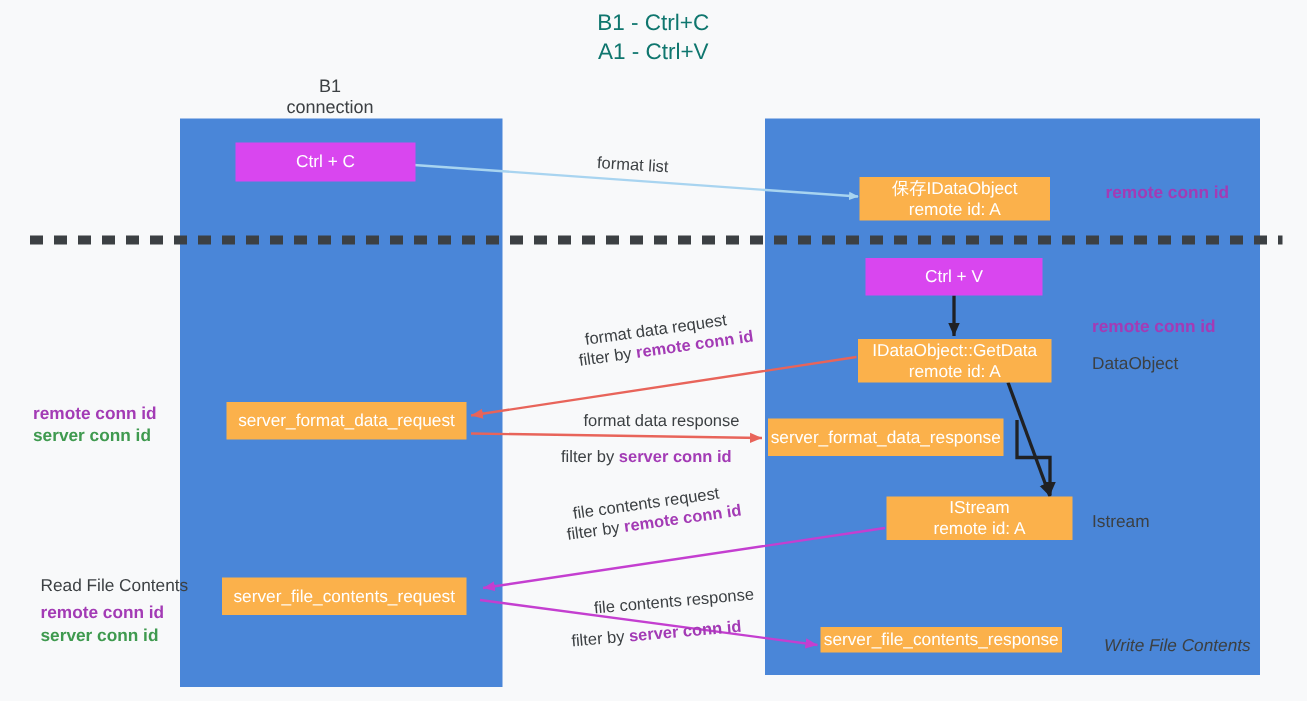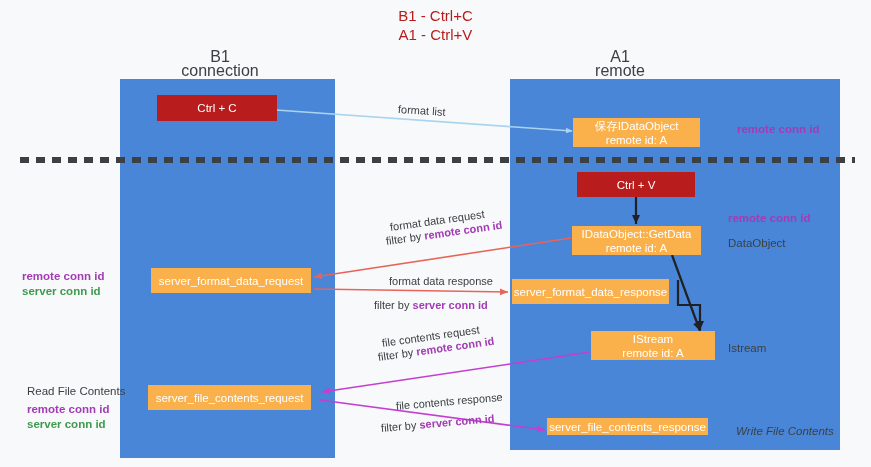--- a/index.html
+++ b/index.html
@@ -10,40 +10,40 @@
     font-family: "Liberation Sans", sans-serif;
     position: relative;
     overflow: hidden;
     color: #3c4043;
   }
   #stage { position:absolute; left:0; top:0; width:871px; height:467px; }
 
   
   .title {
     position:absolute; left:0; top:6px; width:871px;
-    text-align:center; font-size:15px; line-height:19px; color:#b91c1c;
+    text-align:center; font-size:15px; line-height:19px; color:#0f766e;
   }
 
   
   .colhead {
-    position:absolute; text-align:center; font-size:16px; line-height:14px;
+    position:absolute; text-align:center; font-size:12px; line-height:14px;
     color:#3c4043;
   }
 
   
   .panel { position:absolute; background:#4a86d8; }
 
   
   .node {
     position:absolute; display:flex; flex-direction:column;
     align-items:center; justify-content:center;
     color:#ffffff; font-size:11.5px; line-height:14px; text-align:center;
     padding:2px 4px;
   }
-  .node.green { background:#b91c1c; }
+  .node.green { background:#d946ef; }
   .node.orange { background:#fbb14b; }
   .node .l2 { display:block; }
 
   
   .ann { position:absolute; font-size:11.5px; line-height:15px; }
   .ann.plain { color:#3c4043; }
   .ann.purple { color:#a33bb5; font-weight:bold; }
   .ann.green { color:#3f9a4f; font-weight:bold; }
 
   
@@ -69,24 +69,20 @@
 <div id="stage">
 
   <div class="title">
     <div>B1 - Ctrl+C</div>
     <div>A1 - Ctrl+V</div>
   </div>
 
   <div class="colhead" style="left:140px; top:50px; width:160px;">
     <div>B1</div>
     <div>connection</div>
-  </div>
-  <div class="colhead" style="left:540px; top:50px; width:160px;">
-    <div>A1</div>
-    <div>remote</div>
   </div>
 
   <div class="panel" style="left:120px; top:79px; width:215px; height:379px;"></div>
   <div class="panel" style="left:510px; top:79px; width:330px; height:371px;"></div>
 
   <svg class="edges" viewBox="0 0 871 467">
     <defs>
       <marker id="ar-blue" markerWidth="7" markerHeight="7" refX="6" refY="3.2" orient="auto" markerUnits="userSpaceOnUse">
         <path d="M0,0.4 L6.5,3.2 L0,6 z" fill="#a8d4f0"></path>
       </marker>

